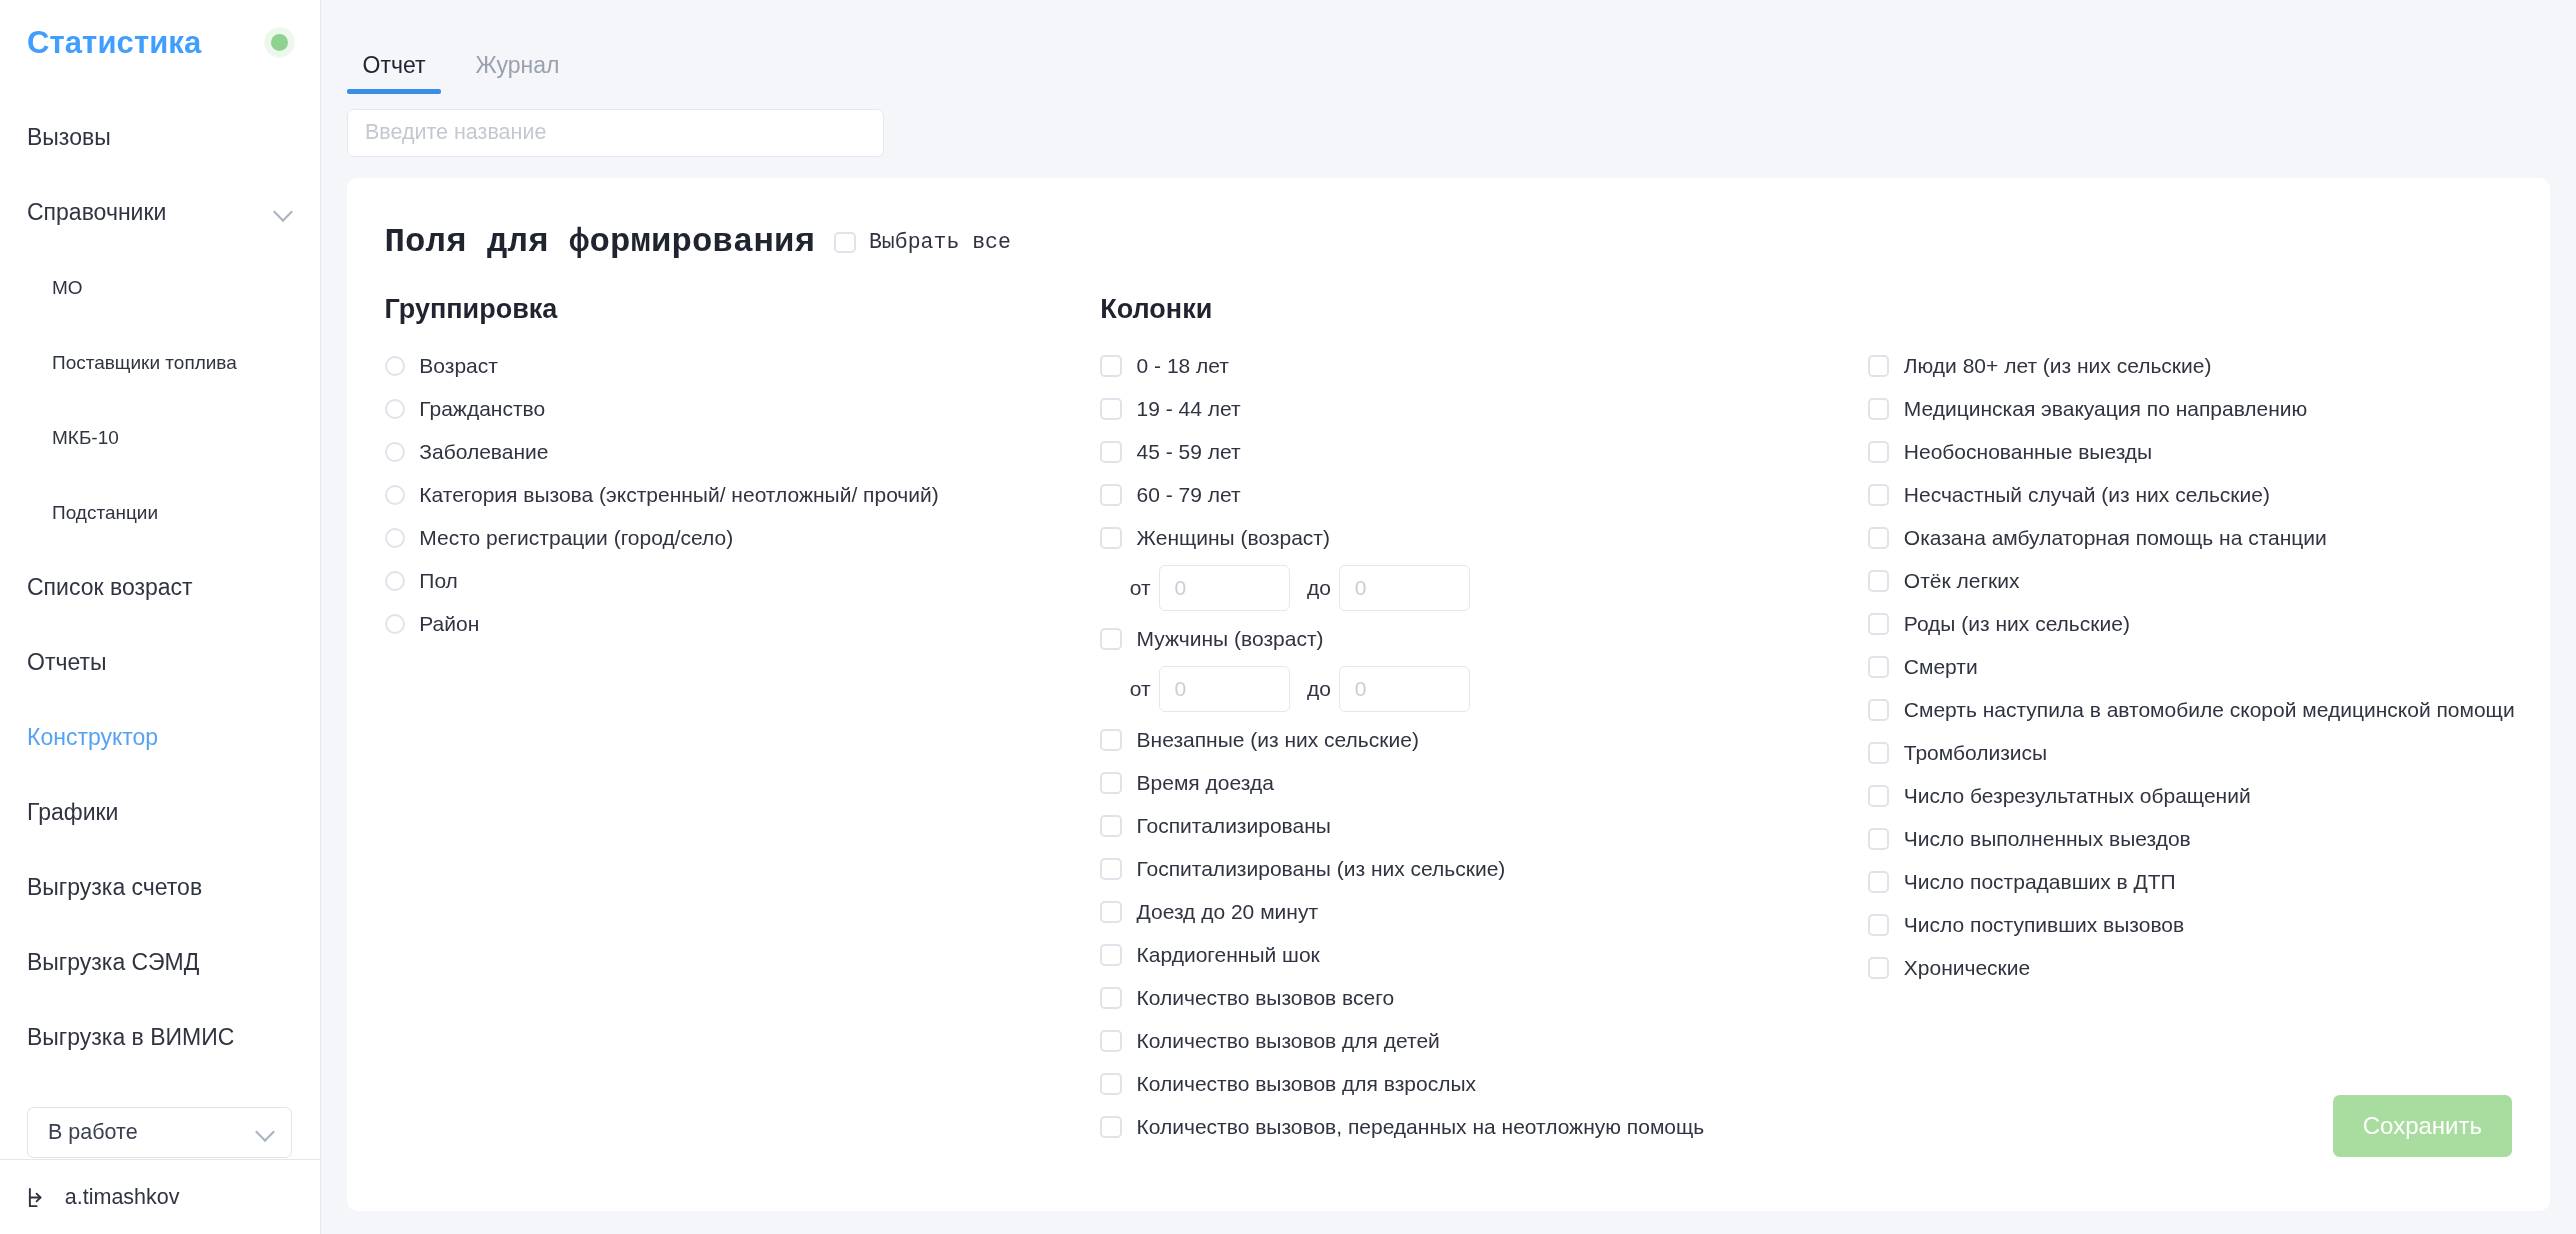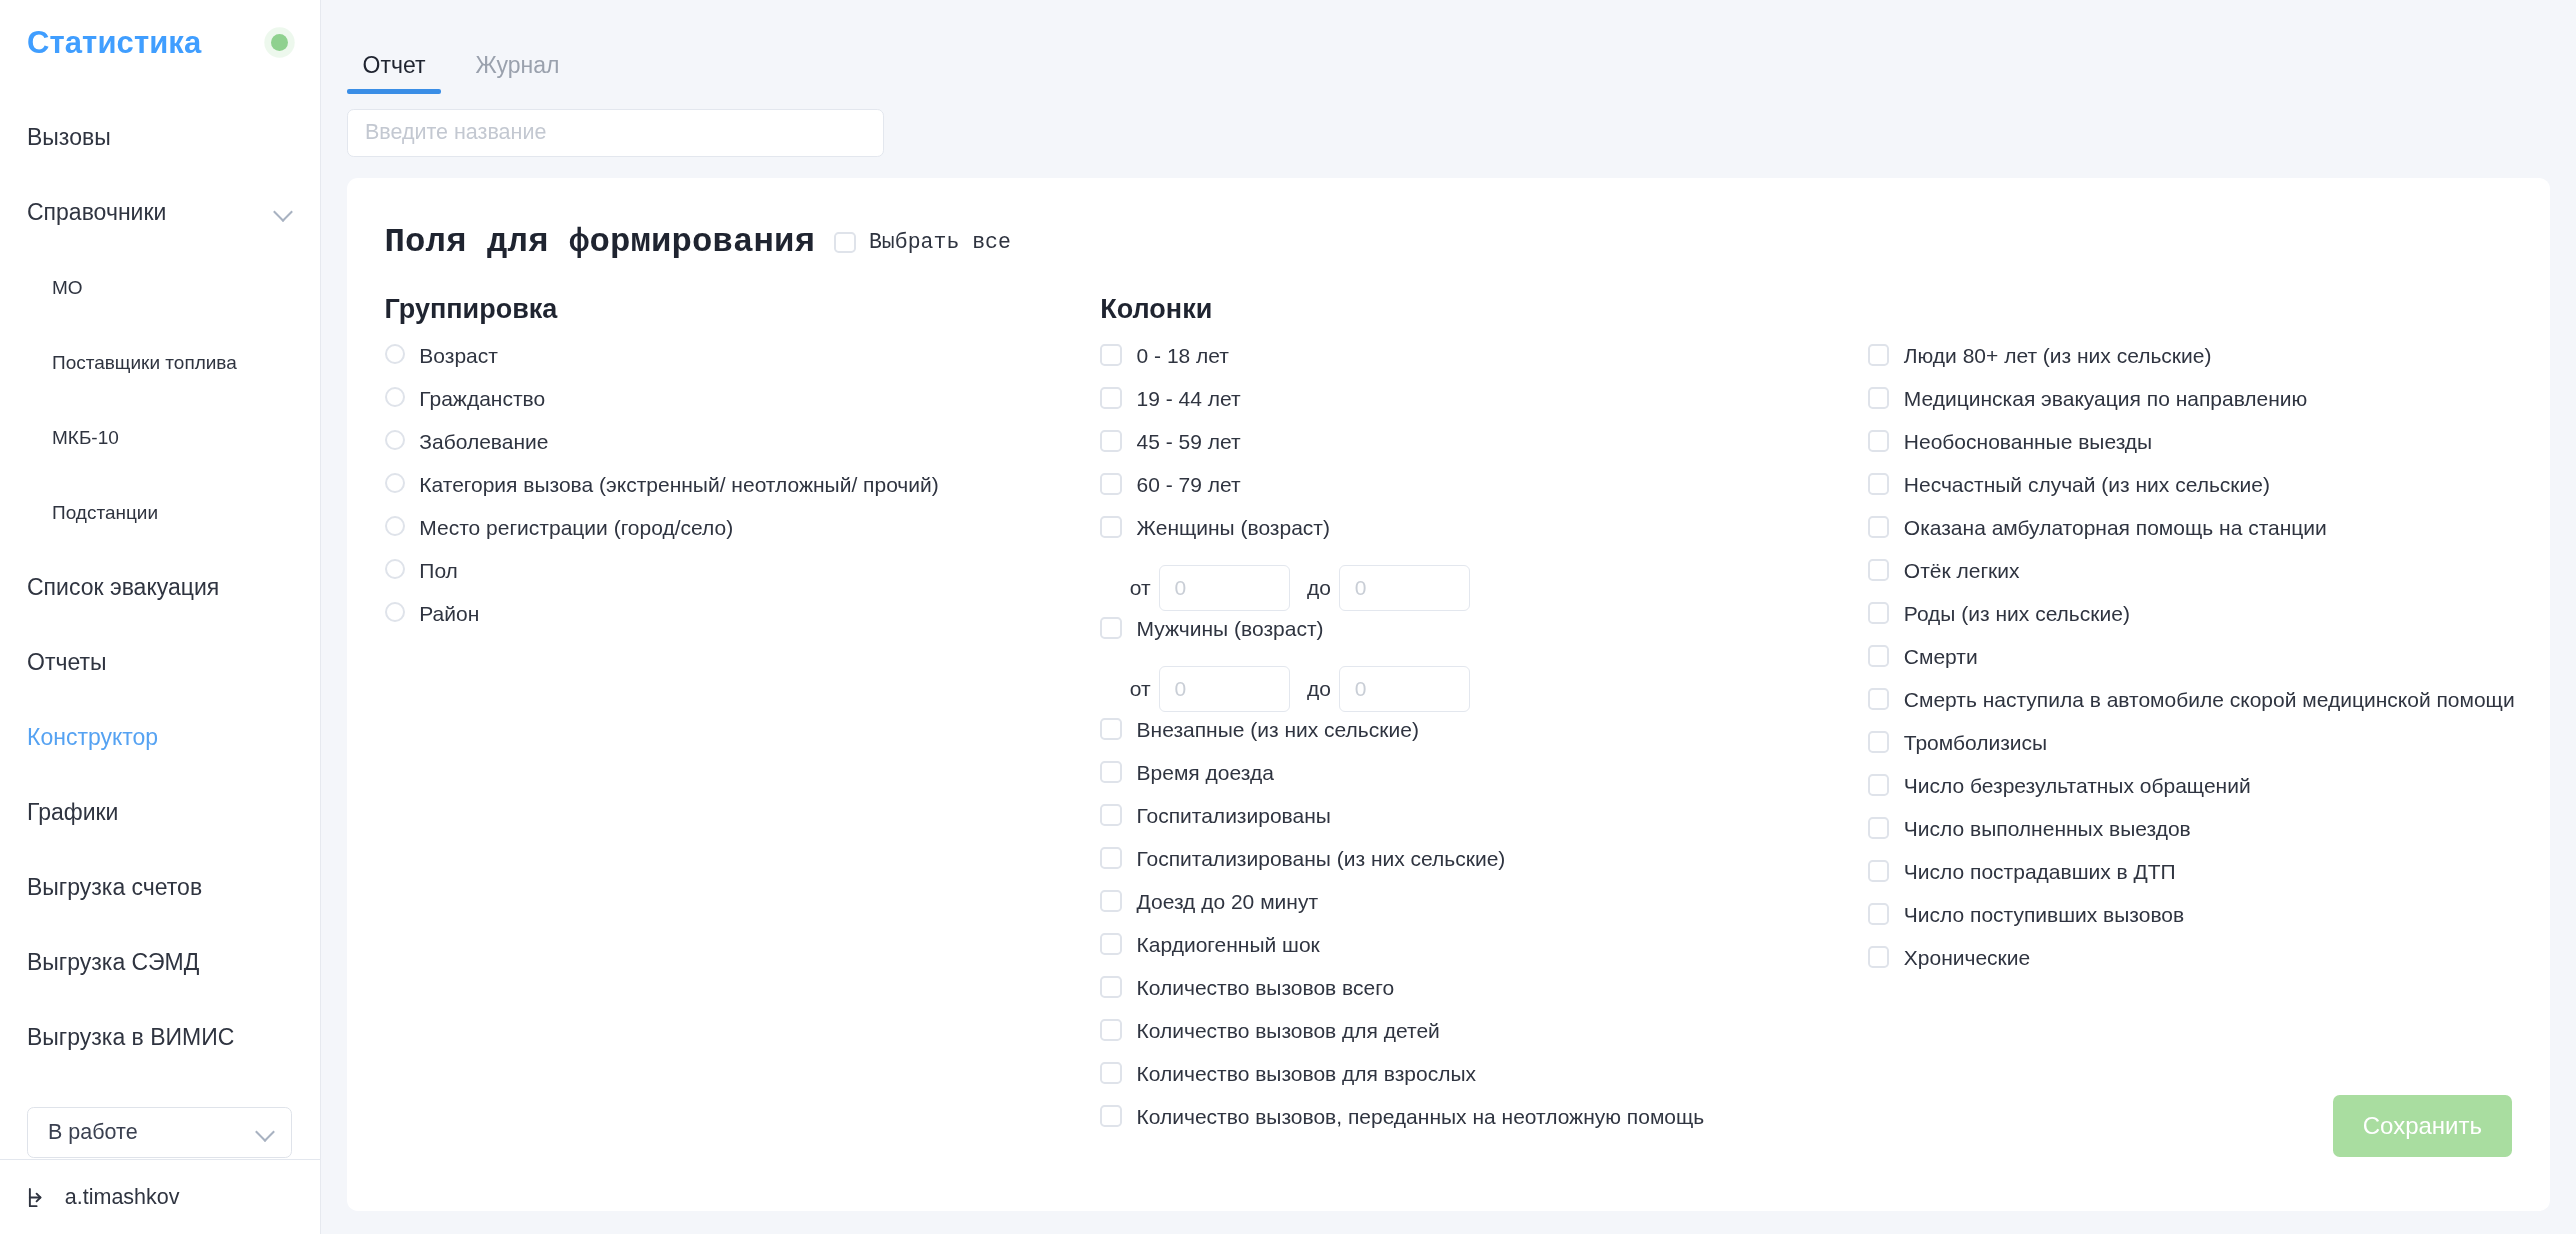--- a/index.html
+++ b/index.html
@@ -157,21 +157,21 @@
   .col-group { width: 751px; }
   .col-mid   { width: 805px; }
   .col-right { width: 644px; }
 
   .col-title {
     font-size: 27px; font-weight: 700; color: #1f2430;
     margin-bottom: 19px;
   }
 
   .opt {
-    display: flex; align-items: flex-start;
+    display: flex; align-items: center;
     gap: 14.8px;
     height: 43px;
     cursor: pointer;
   }
   .opt-label { font-size: 21px; color: #2f3440; white-space: nowrap; }
 
   .radio {
     width: 20px; height: 20px;
     border: 2px solid #dfe3ea;
     border-radius: 50%;
@@ -246,21 +246,21 @@
         <div class="nav-item sub">
           <span>Поставщики топлива</span>
         </div>
         <div class="nav-item sub">
           <span>МКБ-10</span>
         </div>
         <div class="nav-item sub">
           <span>Подстанции</span>
         </div>
         <div class="nav-item">
-          <span>Список эвакуация</span>
+          <span>Список возраст</span>
         </div>
         <div class="nav-item">
           <span>Отчеты</span>
         </div>
         <div class="nav-item active">
           <span>Конструктор</span>
         </div>
         <div class="nav-item">
           <span>Графики</span>
         </div>

